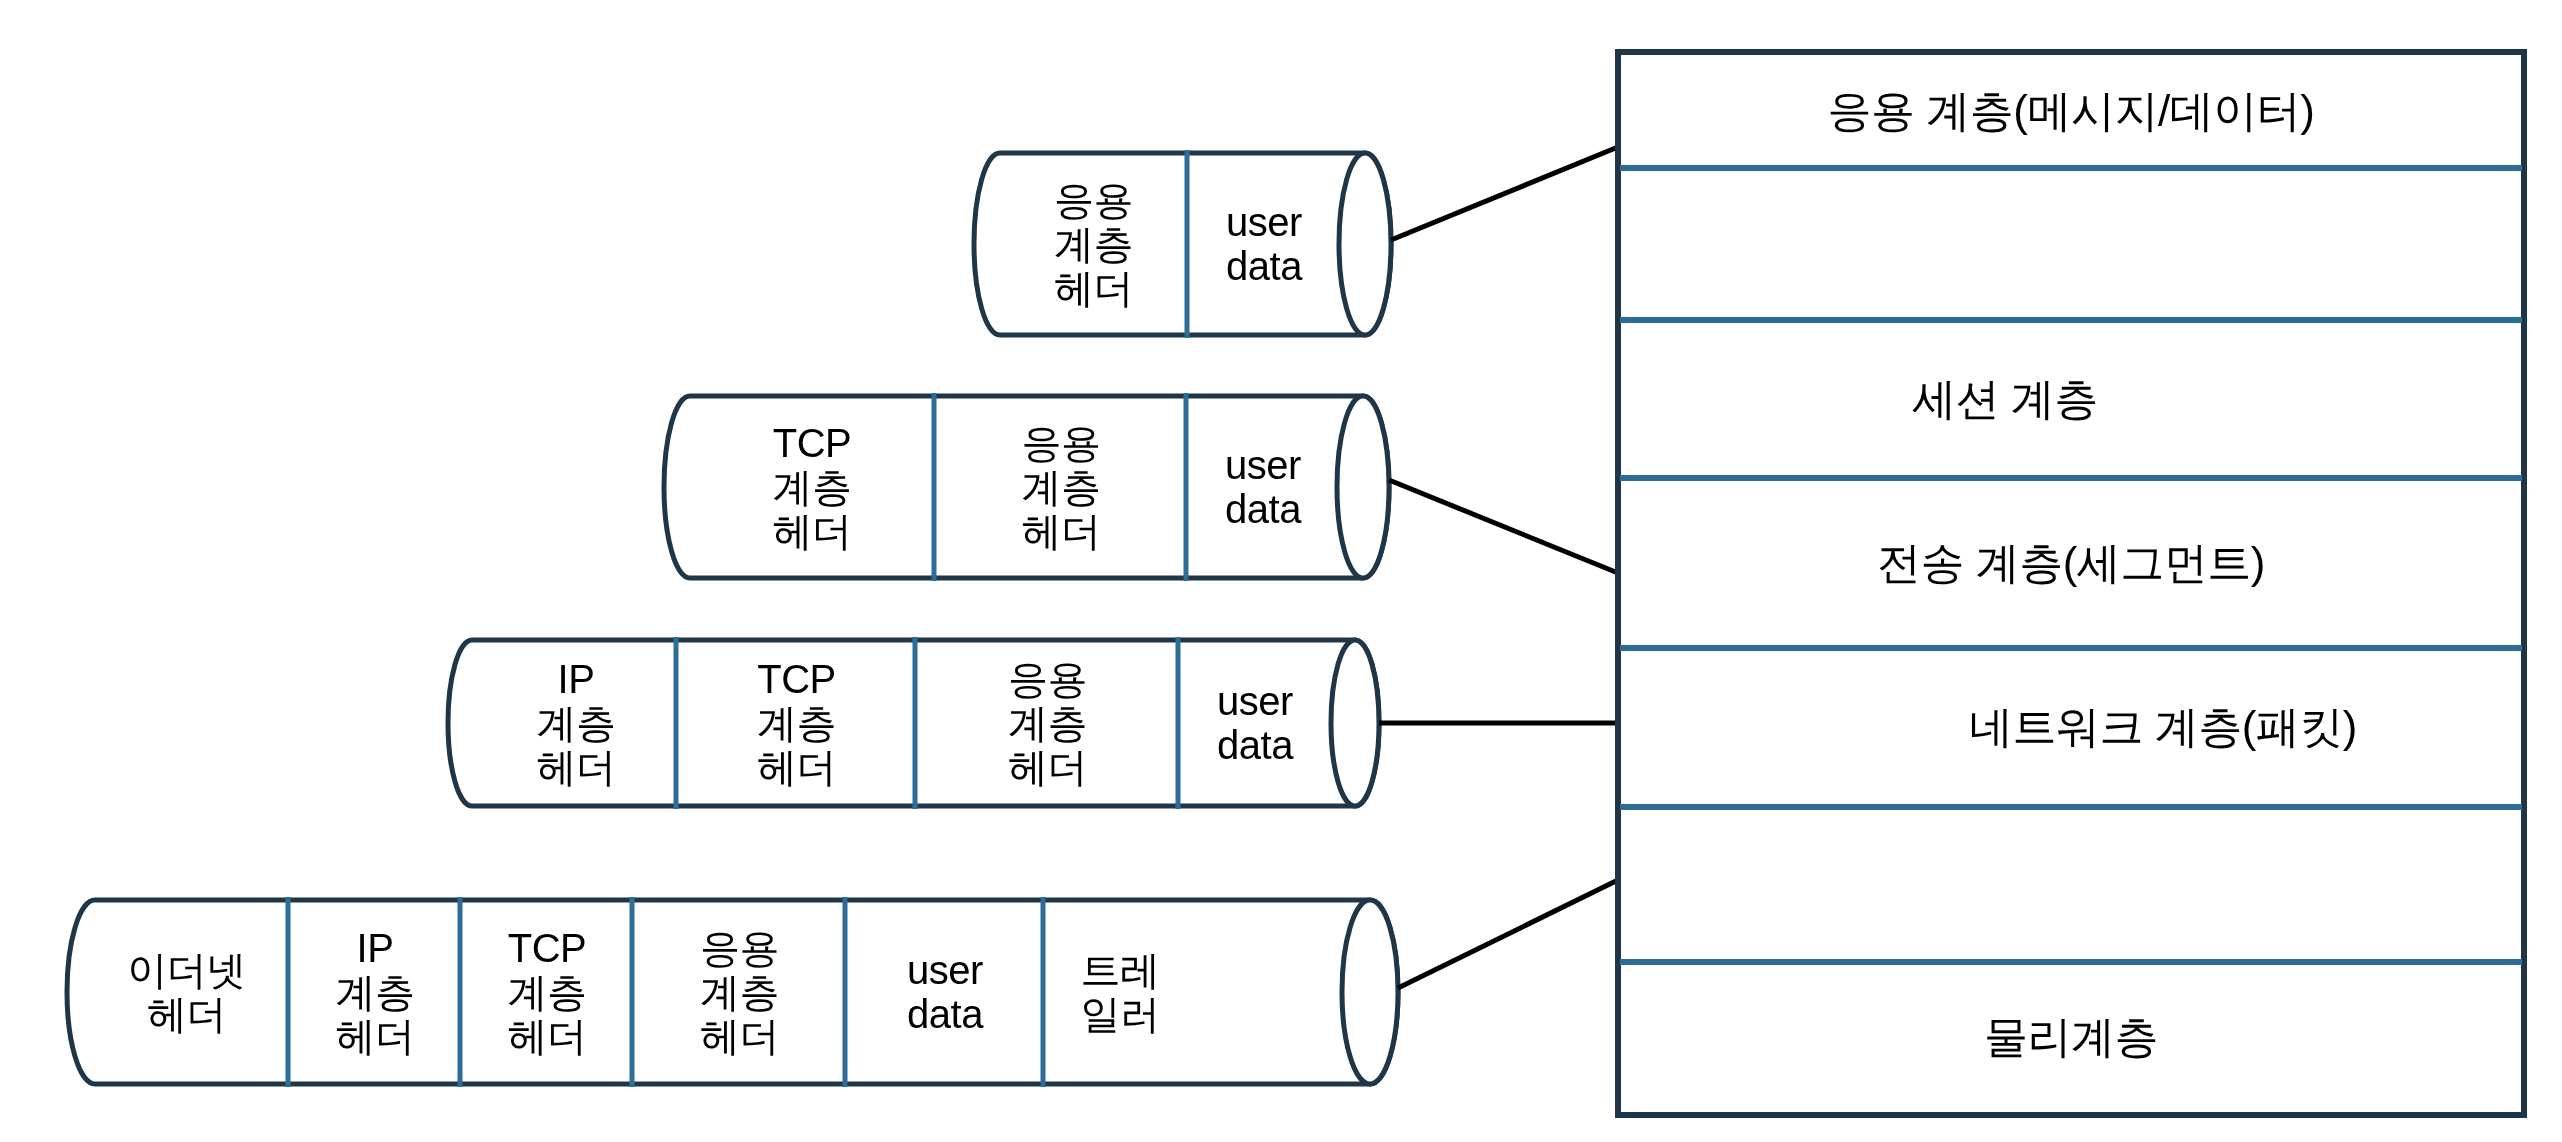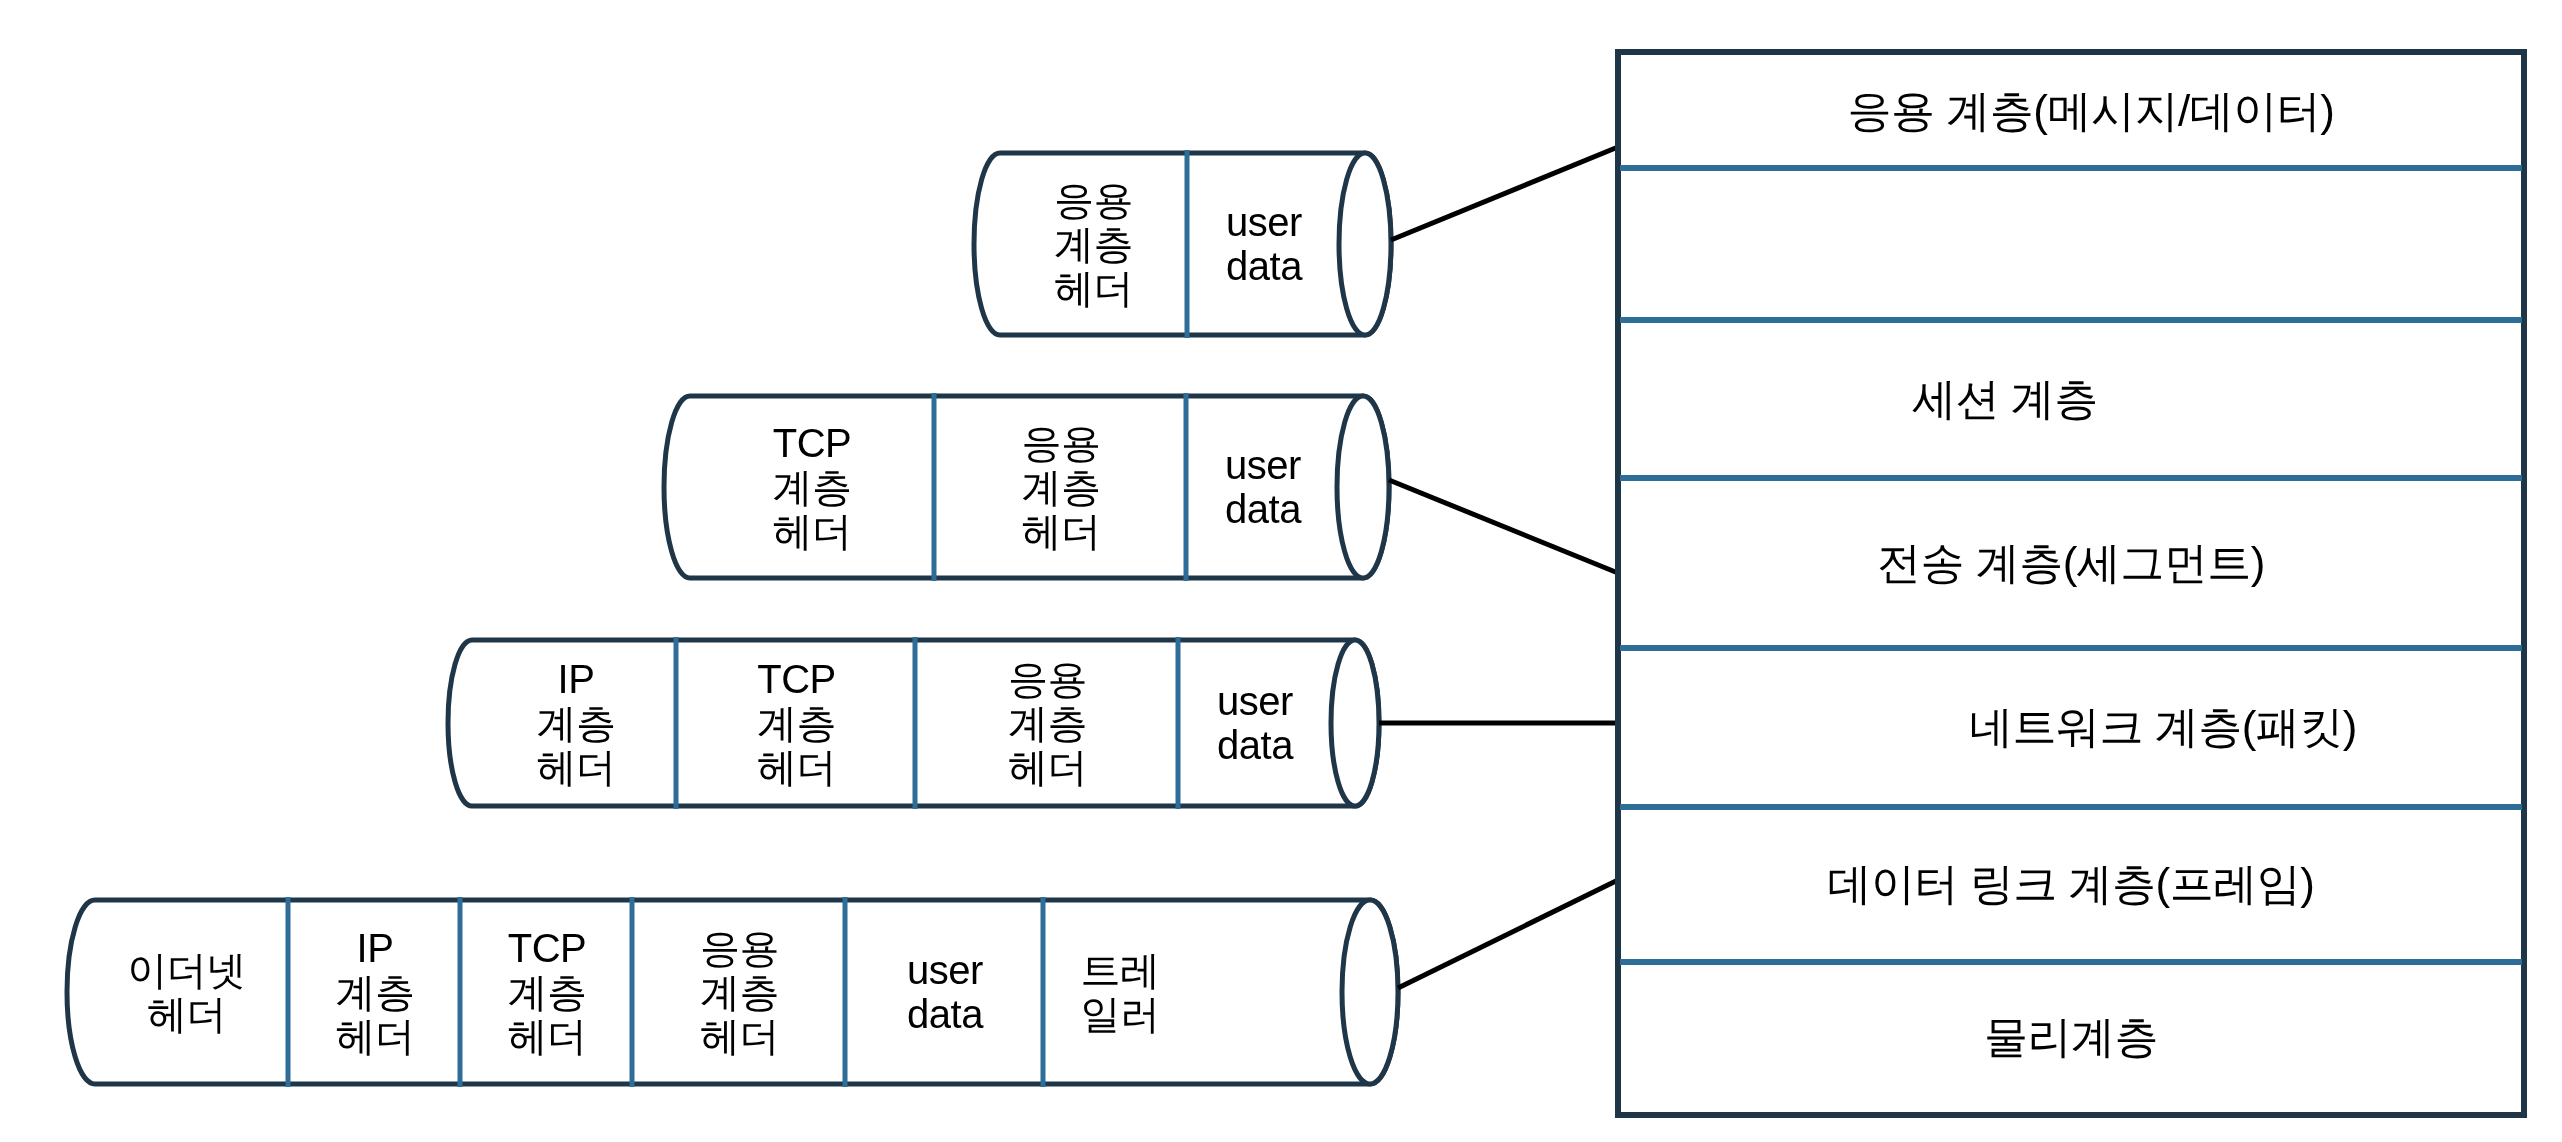--- a/index.html
+++ b/index.html
@@ -150,20 +150,19 @@
 계층
 헤더</div>
   <div class="seg-label" style="left:634px; top:900px; width:211px; height:184px;">응용
 계층
 헤더</div>
   <div class="seg-label" style="left:847px; top:900px; width:196px; height:184px;">user
 data</div>
   <div class="seg-label" style="left:1045px; top:900px; width:150px; height:184px;">트레
 일러</div>
 
-  <div class="layer-label" style="left:1621px; top:55px; width:900px; height:113px;padding-left:20px;">응용 계층(메시지/데이터)</div>
+  <div class="layer-label" style="left:1621px; top:55px; width:900px; height:113px;">응용 계층(메시지/데이터)</div>
   <div class="layer-label" style="left:1621px; top:320px; width:768px; height:158px;">세션 계층</div>
   <div class="layer-label" style="left:1621px; top:478px; width:900px; height:170px;">전송 계층(세그먼트)</div>
   <div class="layer-label" style="left:1621px; top:648px; width:1084px; height:159px;">네트워크 계층(패킷)</div>
-  <div class="layer-label" style="left:1621px; top:807px; width:900px; height:155px;">데이터 링크 계층(프레임)</div>
   <div class="layer-label" style="left:1621px; top:962px; width:900px; height:151px;text-align:center;">물리계층</div>
 
 </div>
 
 </body></html>

